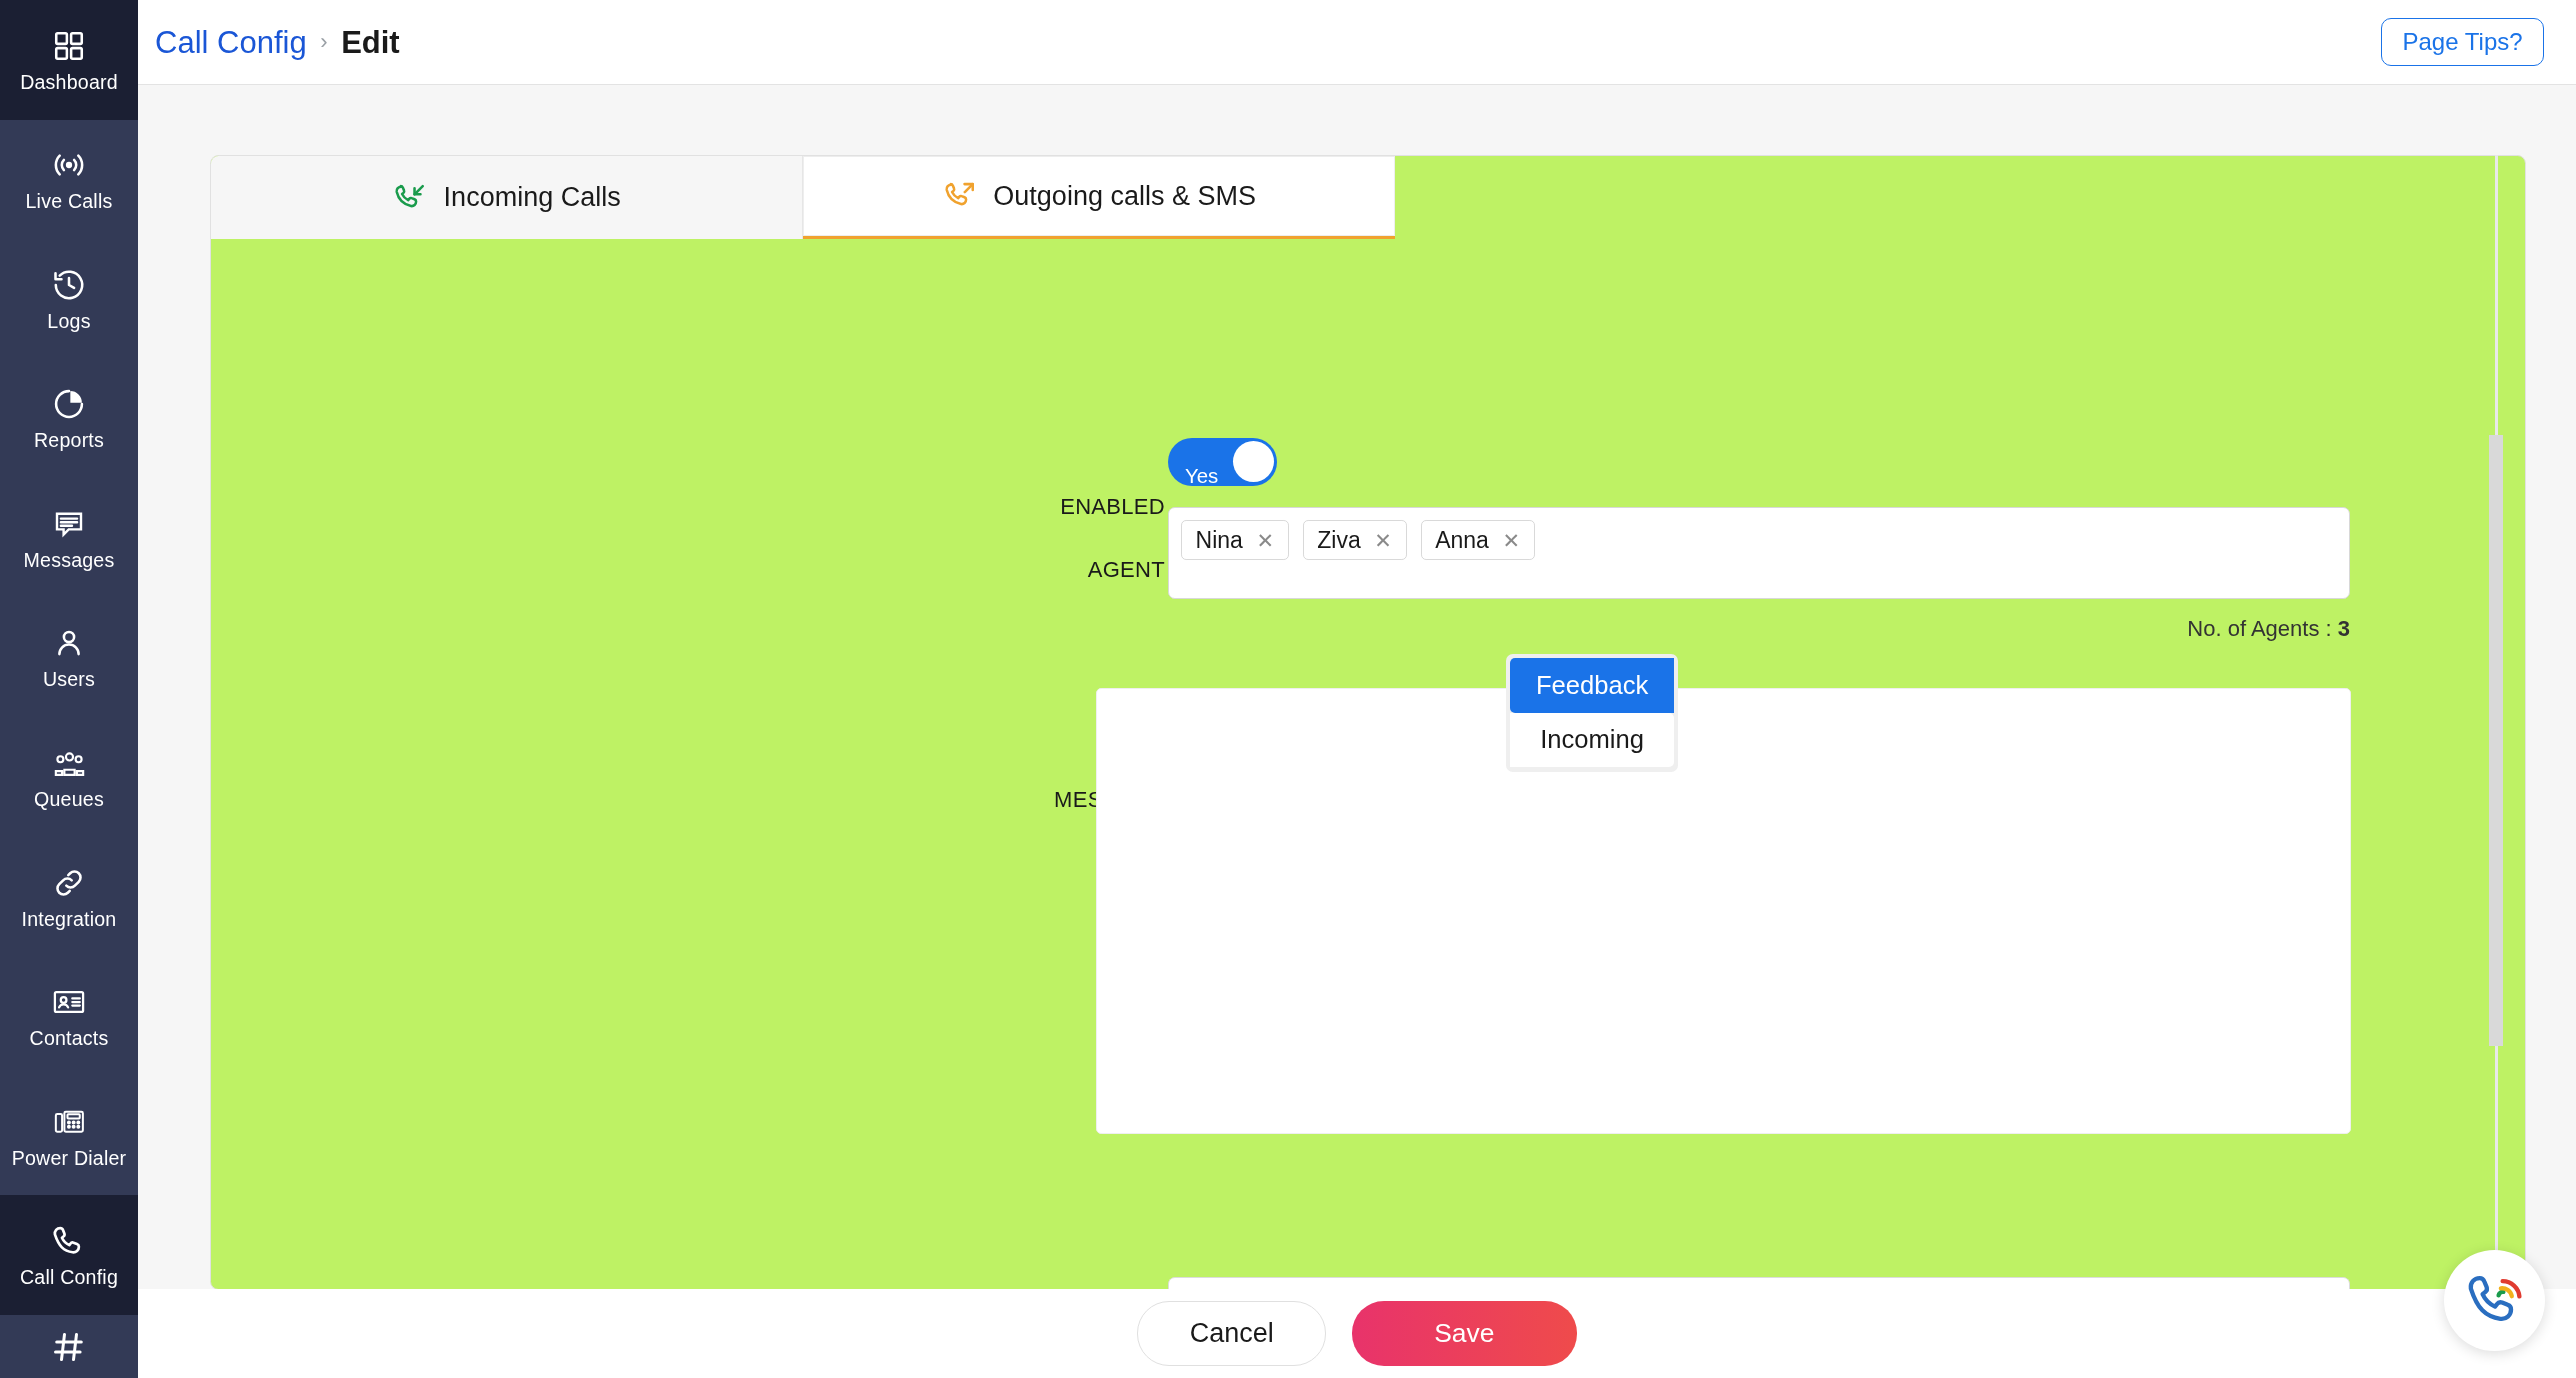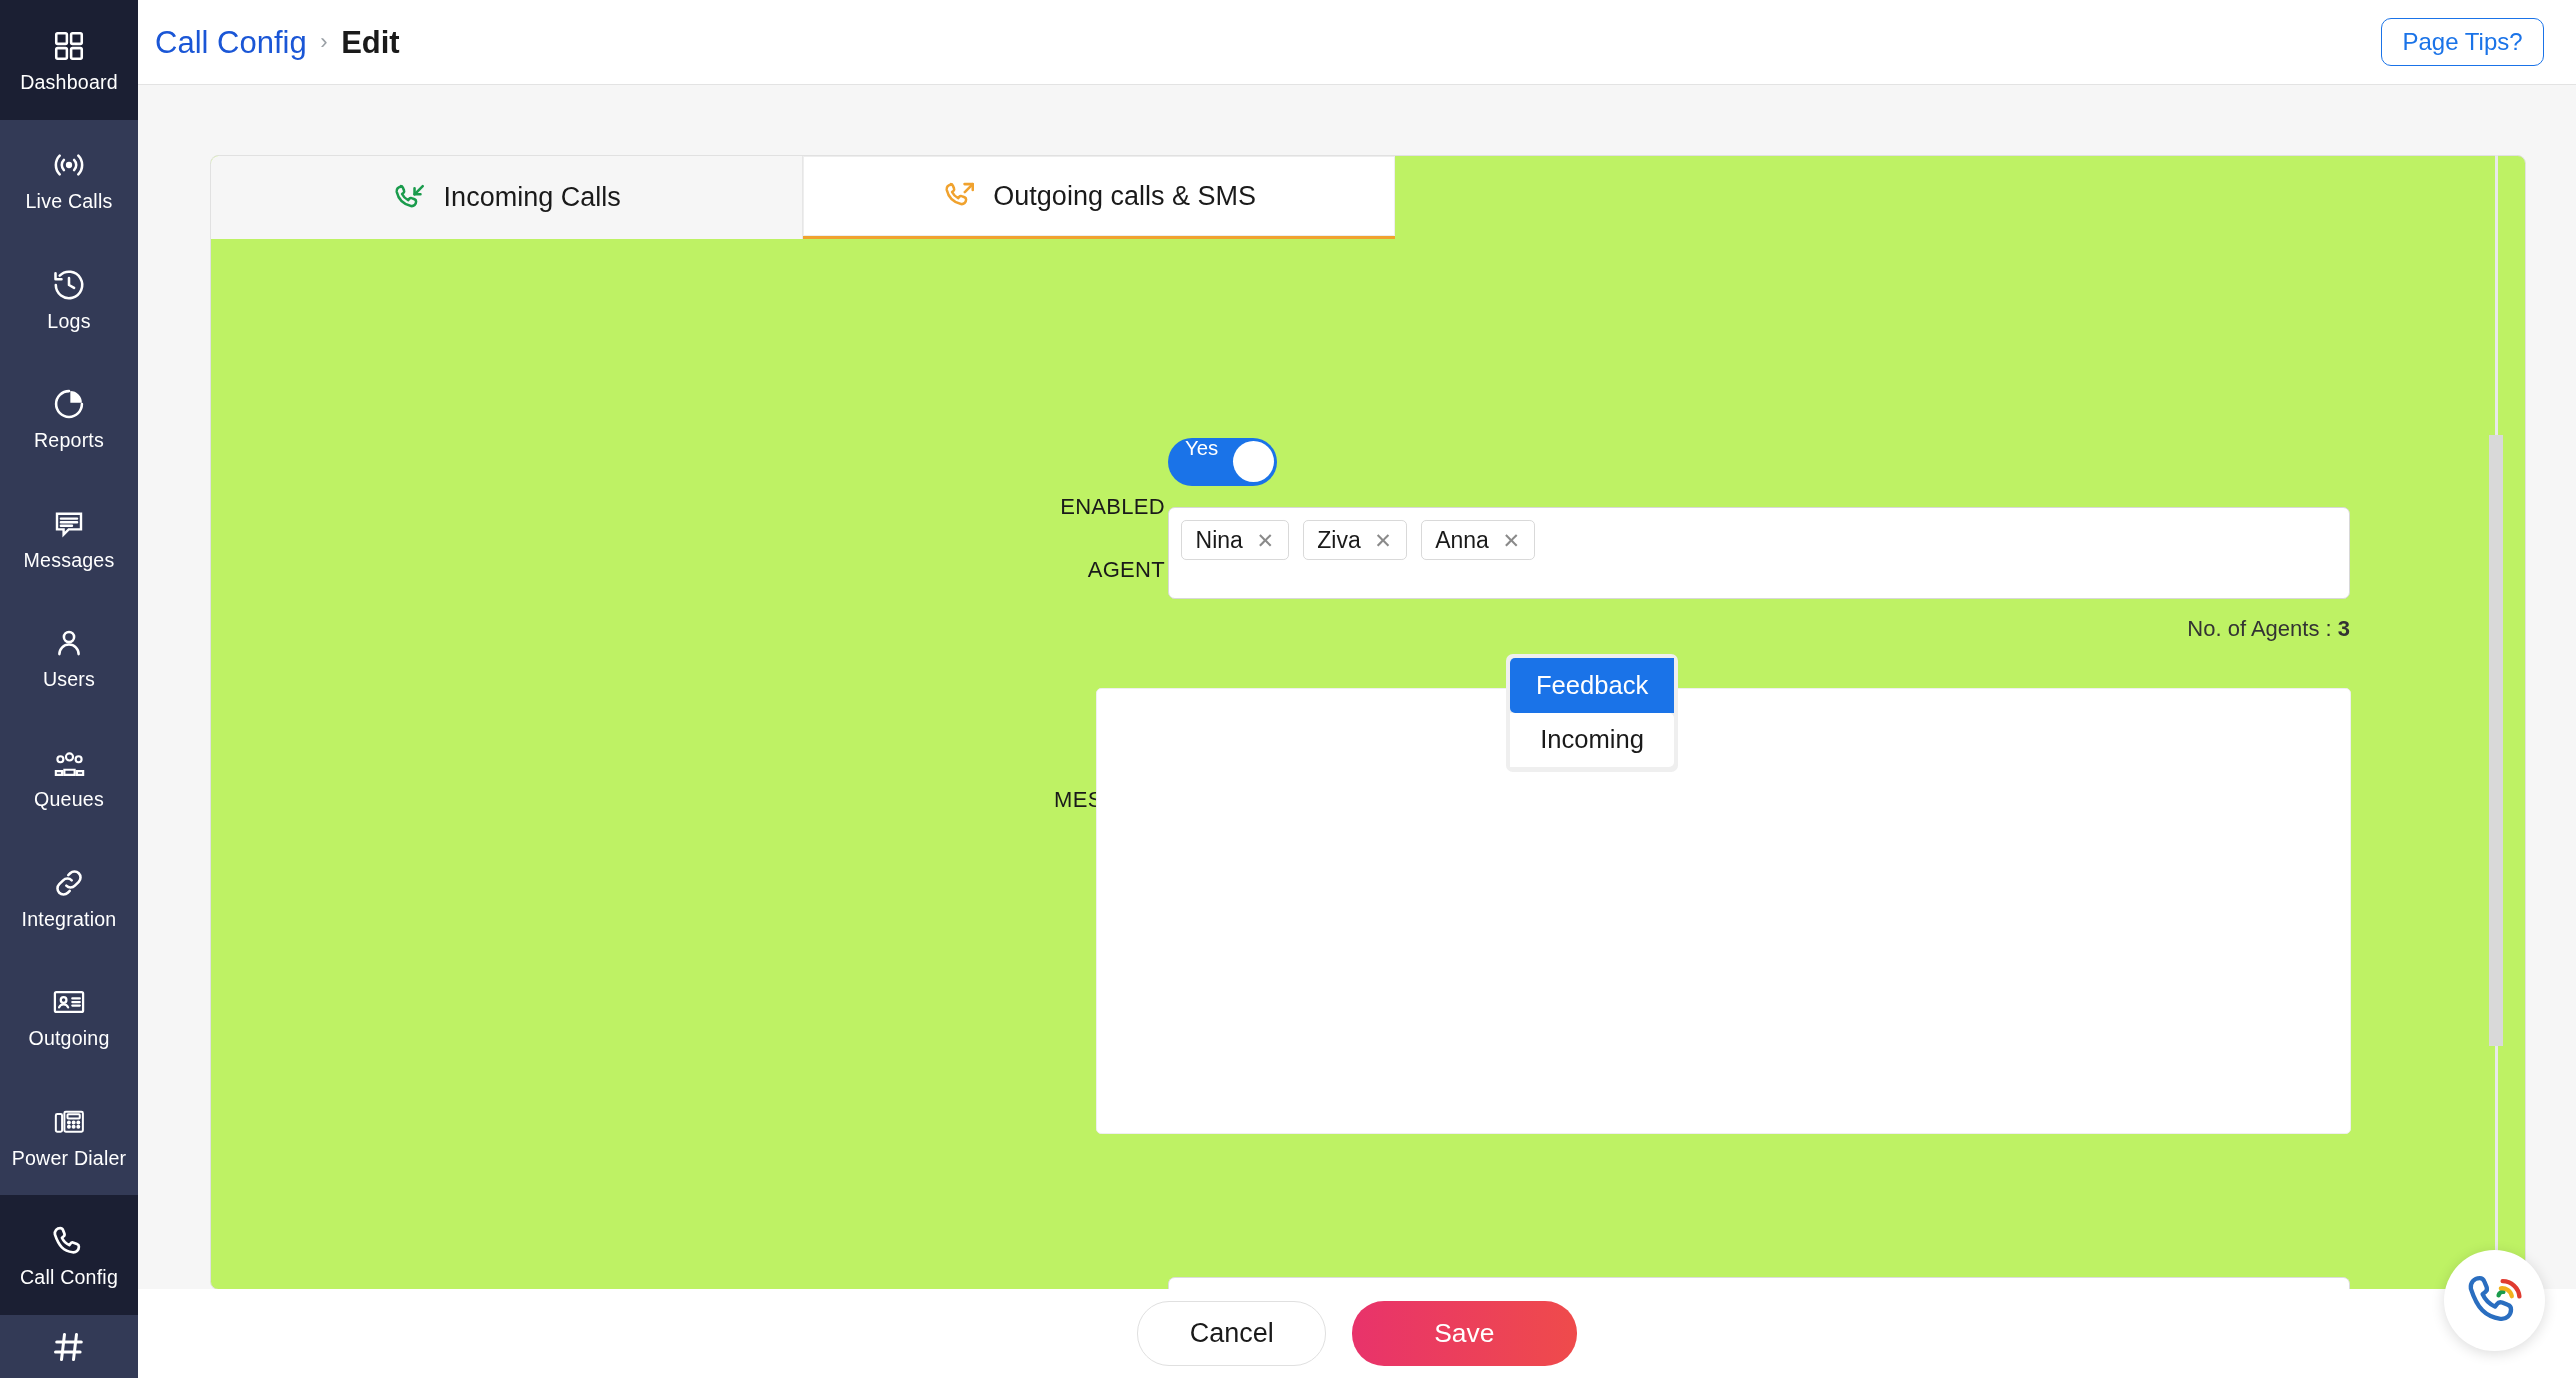--- a/index.html
+++ b/index.html
@@ -130,21 +130,21 @@
     color: #1a1a1a;
     line-height: 1.1;
   }
 
   
   .row-enabled-label { left: 426px; top: 219px; width: 528px; margin-top: 37px; }
   .toggle-yes {
     position: absolute; left: 957px; top: 199px;
     width: 109px; height: 48px; border-radius: 24px;
     background: #1a73e8;
-    display: flex; align-items: flex-start;
+    display: flex; align-items: flex-end;
     cursor: pointer;
   }
   .toggle-yes .tl { font-size: 20.4px; color: #ffffff; margin-left: 17px; line-height: 1; }
   .toggle-yes .knob {
     position: absolute; right: 3.4px; top: 3.4px;
     width: 41px; height: 41px; border-radius: 50%;
     background: #ffffff;
   }
 
   
@@ -352,21 +352,21 @@
 
     <div class="nav-item">
       <span class="nav-icon">
         <svg width="36" height="36" viewBox="0 0 24 24" fill="none" stroke="#fff" stroke-width="1.5" stroke-linecap="round">
           <rect x="2.6" y="5.4" width="18.8" height="13.2" rx="1"></rect>
           <circle cx="8.4" cy="10.6" r="1.9"></circle>
             <path d="M5.4 15.6a3.2 3.2 0 0 1 6 0"></path>
           <path d="M14.2 9.6h5M14.2 12h5M14.2 14.4h5"></path>
         </svg>
       </span>
-      <span class="nav-label">Outgoing</span>
+      <span class="nav-label">Contacts</span>
     </div>
 
     <div class="nav-item">
       <span class="nav-icon">
         <svg width="37" height="36" viewBox="0 0 26 24" fill="none" stroke="#fff" stroke-width="1.4" stroke-linecap="round">
           <rect x="3.4" y="6.4" width="4.4" height="12.4" rx="1"></rect>
           <rect x="9.4" y="4.8" width="13" height="14" rx="1"></rect>
           <rect x="11.6" y="6.6" width="8.6" height="3" rx=".5"></rect>
           <circle cx="12.6" cy="12.4" r=".7" fill="#fff"></circle>
             <circle cx="15.9" cy="12.4" r=".7" fill="#fff"></circle>

